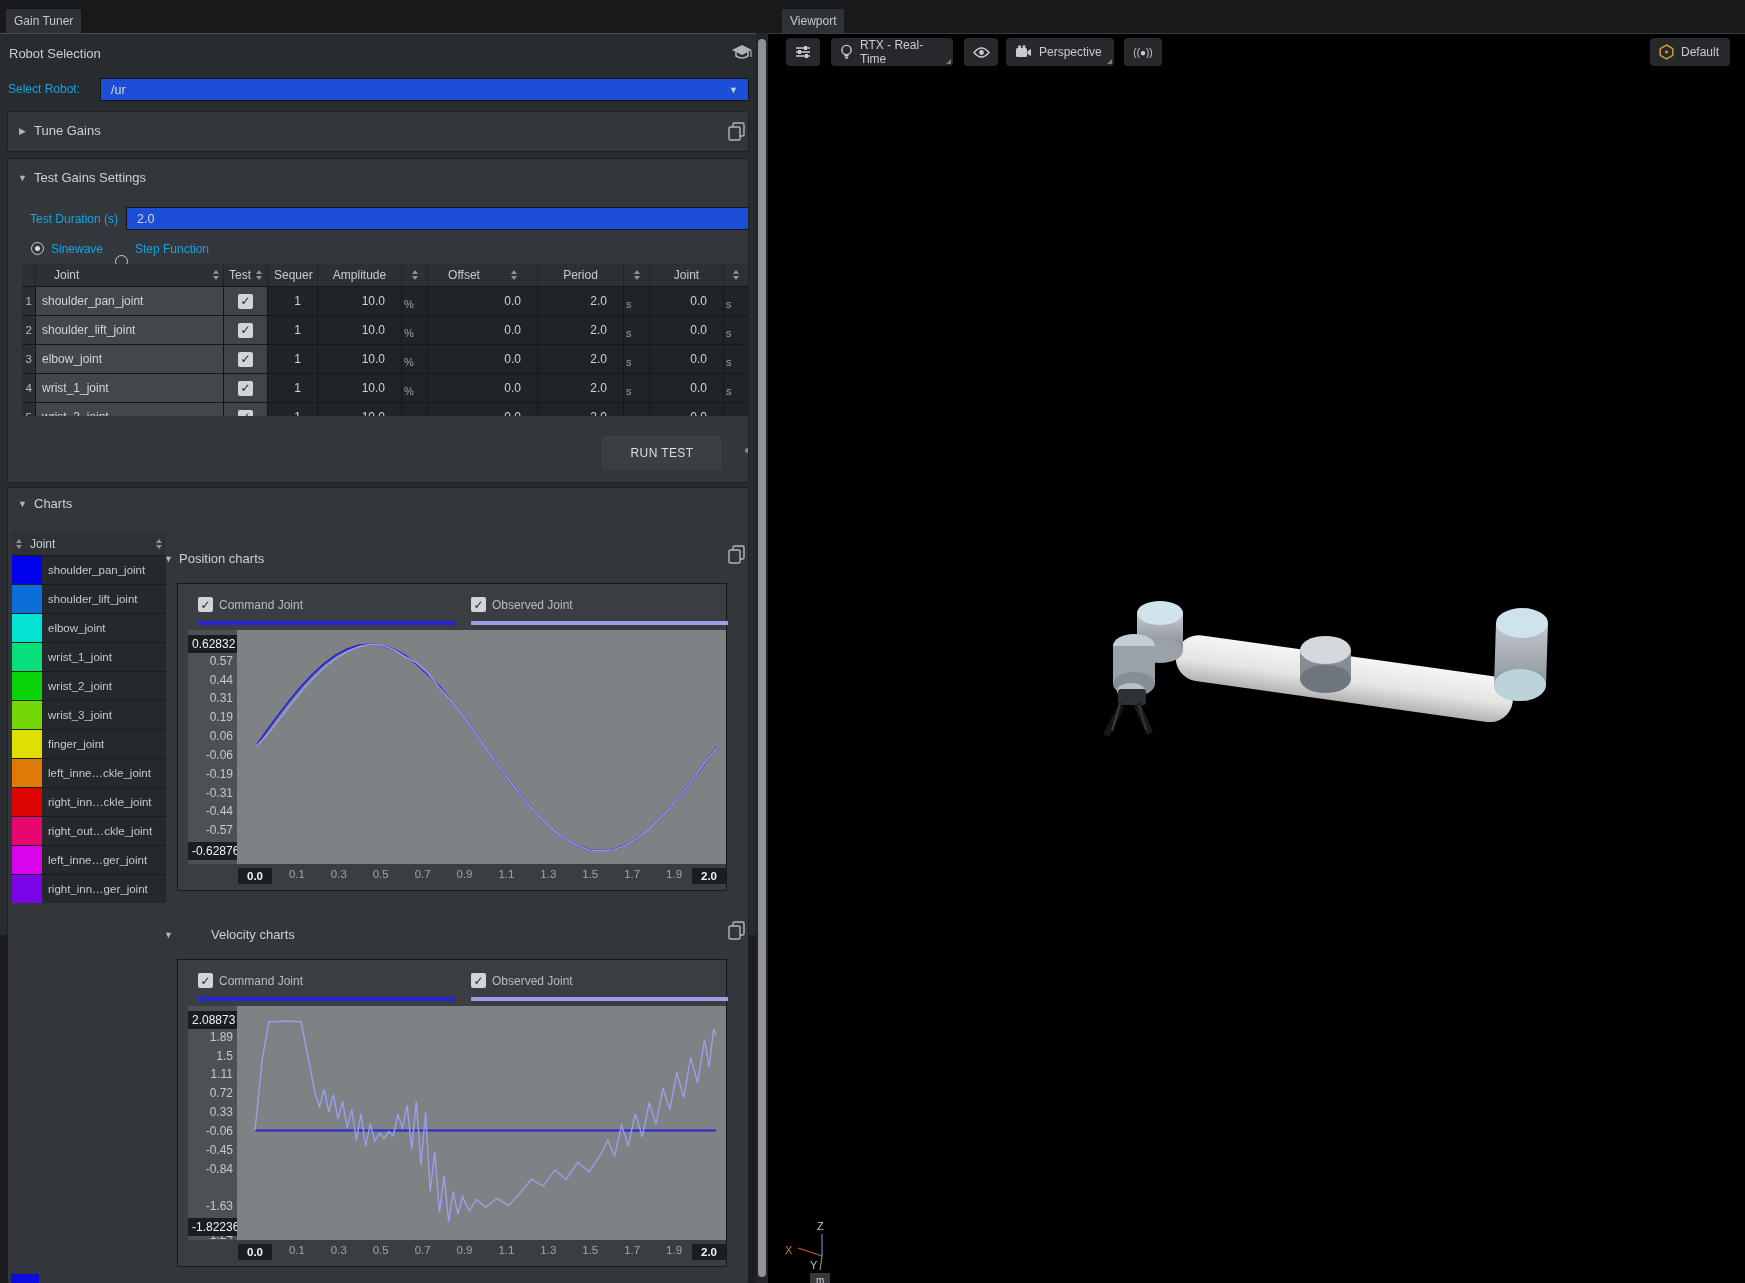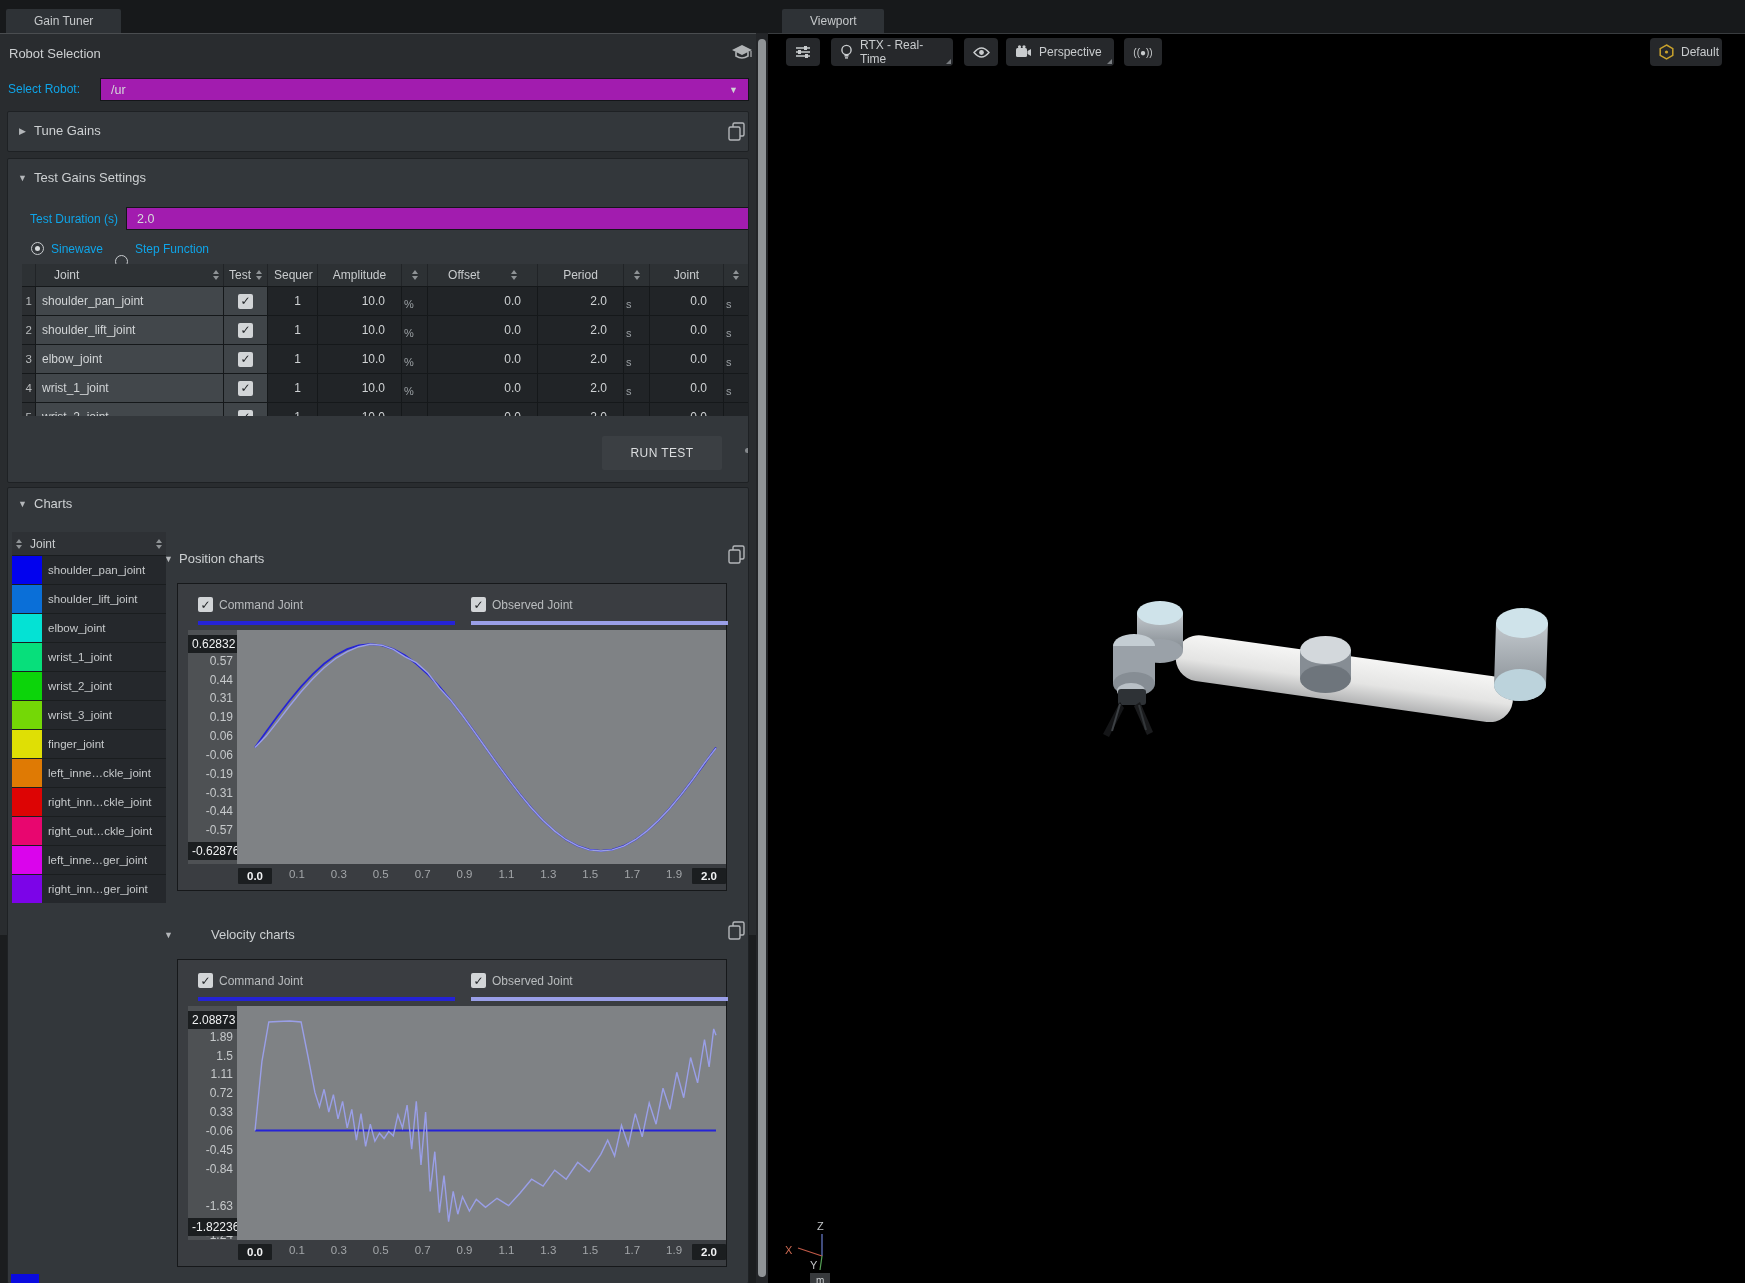--- a/index.html
+++ b/index.html
@@ -3,35 +3,35 @@
 <meta charset="utf-8">
 <style>
   html,body{margin:0;padding:0;background:#000;}
   body{font-family:"Liberation Sans","DejaVu Sans",sans-serif;}
   #app{position:relative;width:1745px;height:1283px;overflow:hidden;background:#141617;}
   .abs{position:absolute;}
 
   
   .tabstrip{position:absolute;top:0;left:0;right:0;height:33px;background:#17191b;}
   .tab{position:absolute;top:9px;height:24px;background:#2e3236;color:#c6c9cb;font-size:12px;
-       display:flex;align-items:center;padding:0 28px;border-radius:2px 2px 0 0;}
+       display:flex;align-items:center;padding:0 8px;border-radius:2px 2px 0 0;}
 
   
   #left-panel{position:absolute;left:0;top:0;width:768px;height:1283px;background:#1b1d1f;}
   #panel-content{position:absolute;left:0;top:33px;width:756px;height:902px;background:#292c2f;border-top:1px solid #4a4d50;box-sizing:border-box;}
   #panel-scrollbar{position:absolute;left:756px;top:33px;width:12px;height:1250px;background:#232528;}
   #panel-scrollbar .thumb{position:absolute;left:2px;top:6px;width:8px;height:1238px;background:#8f9396;border-radius:4px;}
 
   .h13{font-size:13px;color:#cdd0d2;}
   .h12{font-size:12px;color:#0ea5e9;}
   .caret{font-size:9px;color:#b4b7ba;}
 
   .section{position:absolute;left:7px;width:742px;background:#33373b;border:1px solid #1e2124;border-radius:2px;box-sizing:border-box;overflow:hidden;}
 
-  .field{background:#a21caf;border:1px solid #141619;color:#d5d8da;font-size:12.5px;display:flex;align-items:center;padding:0 10px;box-sizing:border-box;text-align:right;}
+  .field{background:#1d4ed8;border:1px solid #141619;color:#d5d8da;font-size:12.5px;display:flex;align-items:center;padding:0 10px;box-sizing:border-box;text-align:right;}
   .combo-caret{margin-left:auto;font-size:9px;color:#cfd2d4;}
 
   .radio{width:13px;height:13px;border:1.5px solid #c9cccf;border-radius:50%;box-sizing:border-box;position:relative;background:transparent;}
   .radio.sel::after{content:'';position:absolute;left:2.5px;top:2.5px;width:5px;height:5px;border-radius:50%;background:#d8dbdd;}
 
   
   .copy-icon svg{display:block;}
 
   
   #test-table{position:absolute;left:14px;top:105px;width:727px;height:152px;overflow:hidden;font-size:12px;background:#191c1e;}
@@ -523,21 +523,21 @@
           </svg>
         </span>
         <span>Perspective</span>
         <span class="notch"></span>
       </div>
 
       <div class="vbtn" style="left:356px;width:38px;justify-content:center;font-size:10px;">
         <span>((●))</span>
       </div>
 
-      <div class="vbtn" style="left:882px;width:72px;">
+      <div class="vbtn" style="left:882px;width:80px;">
         <span class="vicon">
           <svg width="15" height="16" viewBox="0 0 15 16">
             <polygon points="7.5,1 13.8,4.6 13.8,11.4 7.5,15 1.2,11.4 1.2,4.6" fill="none" stroke="#c9a22c" stroke-width="1.5"></polygon>
             <circle cx="7.5" cy="8" r="1.6" fill="#c9a22c"></circle>
           </svg>
         </span>
         <span>Default</span>
       </div>
 
       <svg width="977" height="1250" viewBox="0 0 977 1250" style="position:absolute;left:0;top:0;">

